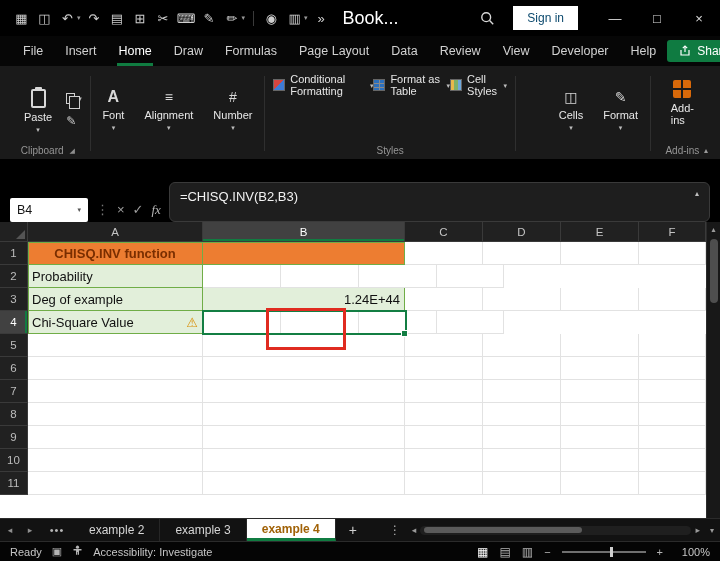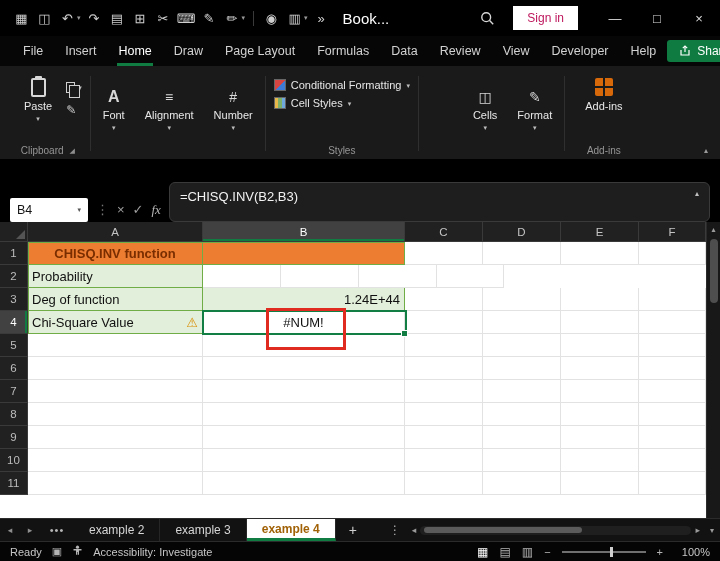--- a/index.html
+++ b/index.html
@@ -6,37 +6,37 @@
   html, body { width: 720px; height: 561px; overflow: hidden; background: #000; font-family: "Liberation Sans", sans-serif; }
   .app { width: 720px; height: 561px; display: flex; flex-direction: column; }
   .app > div { flex: none; }
 
   
   .titlebar { height: 36px; background: #000; display: flex; align-items: center; padding-left: 10px; color: #d8d8d8; }
   .qat { display: flex; align-items: center; }
   .tic { width: 23px; text-align: center; font-size: 13px; color: #cfcfcf; cursor: default; }
   .tchev { font-size: 7px; color: #9a9a9a; margin-left: -2px; margin-right: 2px; }
   .tsep { width: 1px; height: 15px; background: #3a3a3a; margin: 0 6px; }
-  .wtitle { font-size: 15px; color: #fff; margin-left: 10px; white-space: nowrap; }
+  .wtitle { font-size: 18px; color: #fff; margin-left: 10px; white-space: nowrap; }
   .t-right { margin-left: auto; display: flex; align-items: center; gap: 18px; }
   .search-ic { display: flex; align-items: center; }
-  .signin { background: #fff; color: #be185d; border: none; font-size: 12px; padding: 5px 14px; font-family: inherit; cursor: pointer; }
+  .signin { background: #fff; color: #0c4a6e; border: none; font-size: 12px; padding: 5px 14px; font-family: inherit; cursor: pointer; }
   .winctl { display: flex; height: 36px; margin-left: 16px; }
   .winctl span { width: 42px; display: flex; align-items: center; justify-content: center; font-size: 13px; color: #ddd; }
 
   
   .rtabs { height: 30px; background: #060606; display: flex; align-items: center; padding-left: 12px; }
   .rtab { height: 100%; display: flex; align-items: center; padding: 0 11px; font-size: 12.5px; color: #d2d2d2; position: relative; cursor: pointer; white-space: nowrap; }
   .rtab.active { color: #fff; }
   .rtab.active::after { content: ""; position: absolute; bottom: 0; left: 10px; right: 10px; height: 3px; background: #107C41; }
   .share { margin-left: auto; margin-right: 14px; display: flex; align-items: center; gap: 6px; background: #0F7B41; color: #fff; height: 22px; padding: 0 12px; border-radius: 3px; font-size: 12px; cursor: pointer; }
 
   
   .ribbon { position: relative; height: 94px; background: #1a1a1a; display: flex; align-items: stretch; padding: 4px 8px 0 8px; border-bottom: 1px solid #000; }
-  .rgroup { position: relative; display: flex; flex-direction: column; align-items: center; padding: 2px 6px 16px; }
+  .rgroup { position: relative; display: flex; flex-direction: row; align-items: center; padding: 2px 6px 16px; }
   .rgrow { display: flex; align-items: flex-start; }
   .grp-label { position: absolute; bottom: 3px; left: 0; right: 0; display: flex; justify-content: center; align-items: center; gap: 6px; font-size: 10px; color: #969696; }
   .launcher { font-size: 7px; color: #8e8e8e; }
   .vsep { width: 1px; background: #2f2f2f; margin: 6px 2px 8px; }
   .chev { font-size: 7px; color: #bdbdbd; line-height: 1; }
   .paste-btn { display: flex; flex-direction: column; align-items: center; gap: 3px; padding: 3px 10px 0; color: #e8e8e8; font-size: 11px; cursor: pointer; }
   .clip-ic { width: 15px; height: 19px; border: 2px solid #d8d8d8; border-radius: 2px; position: relative; margin-top: 3px; }
   .clip-ic::before { content: ""; position: absolute; top: -4px; left: 2px; width: 7px; height: 4px; background: #d8d8d8; border-radius: 1px; }
   .mini-col { display: flex; flex-direction: column; gap: 10px; margin-left: 4px; padding-top: 10px; }
   .mini { display: flex; align-items: center; gap: 3px; color: #cfcfcf; cursor: pointer; }
@@ -158,22 +158,22 @@
       <span>□</span>
       <span>×</span>
     </div>
   </div>
 
   <div class="rtabs">
     <div class="rtab">File</div>
     <div class="rtab">Insert</div>
     <div class="rtab active">Home</div>
     <div class="rtab">Draw</div>
+    <div class="rtab">Formulas</div>
     <div class="rtab">Page Layout</div>
-    <div class="rtab">Formulas</div>
     <div class="rtab">Data</div>
     <div class="rtab">Review</div>
     <div class="rtab">View</div>
     <div class="rtab">Developer</div>
     <div class="rtab">Help</div>
     <div class="share">
       <svg width="12" height="12" viewBox="0 0 12 12">
           <path d="M2 5v5h8V5" fill="none" stroke="#fff" stroke-width="1.2"></path>
           <line x1="6" y1="7" x2="6" y2="1.2" stroke="#fff" stroke-width="1.2"></line>
           <path d="M3.8 3.2 6 1l2.2 2.2" fill="none" stroke="#fff" stroke-width="1.2"></path>
@@ -222,20 +222,25 @@
       <span class="chev">▾</span>
     </div>
     <div class="vsep"></div>
     <div class="rgroup styles-grp">
       <div class="srow">
         <span class="s-ic cf-ic"></span>
         <span>Conditional Formatting</span>
         <span class="chev">▾</span>
       </div>
       <div class="srow">
+        <span class="s-ic tbl-ic"></span>
+        <span>Format as Table</span>
+        <span class="chev">▾</span>
+      </div>
+      <div class="srow">
         <span class="s-ic cs-ic"></span>
         <span>Cell Styles</span>
         <span class="chev">▾</span>
       </div>
       <div class="grp-label">
         <span>Styles</span>
       </div>
     </div>
     <div class="vsep"></div>
     <div class="gap40"></div>
@@ -299,34 +304,33 @@
     <div class="gr">
       <div class="rh">2</div>
       <div class="cell ca grn la">Probability</div>
       <div class="cell cc"></div>
       <div class="cell cd"></div>
       <div class="cell ce"></div>
       <div class="cell cf"></div>
     </div>
     <div class="gr">
       <div class="rh">3</div>
-      <div class="cell ca grn la">Deg of function</div>
+      <div class="cell ca grn la">Deg of example</div>
       <div class="cell cb grn num">1.24E+44</div>
       <div class="cell cc"></div>
       <div class="cell cd"></div>
       <div class="cell ce"></div>
       <div class="cell cf"></div>
     </div>
     <div class="gr">
       <div class="rh rsel">4</div>
       <div class="cell ca grn la">
         <span>Chi-Square Value</span>
         <span class="warn">⚠</span>
       </div>
-      <div class="cell cb b4cell">#NUM!</div>
       <div class="cell cc"></div>
       <div class="cell cd"></div>
       <div class="cell ce"></div>
       <div class="cell cf"></div>
     </div>
     <div class="gr">
         <div class="rh">5</div>
         <div class="cell ca"></div>
         <div class="cell cb"></div>
         <div class="cell cc"></div>

